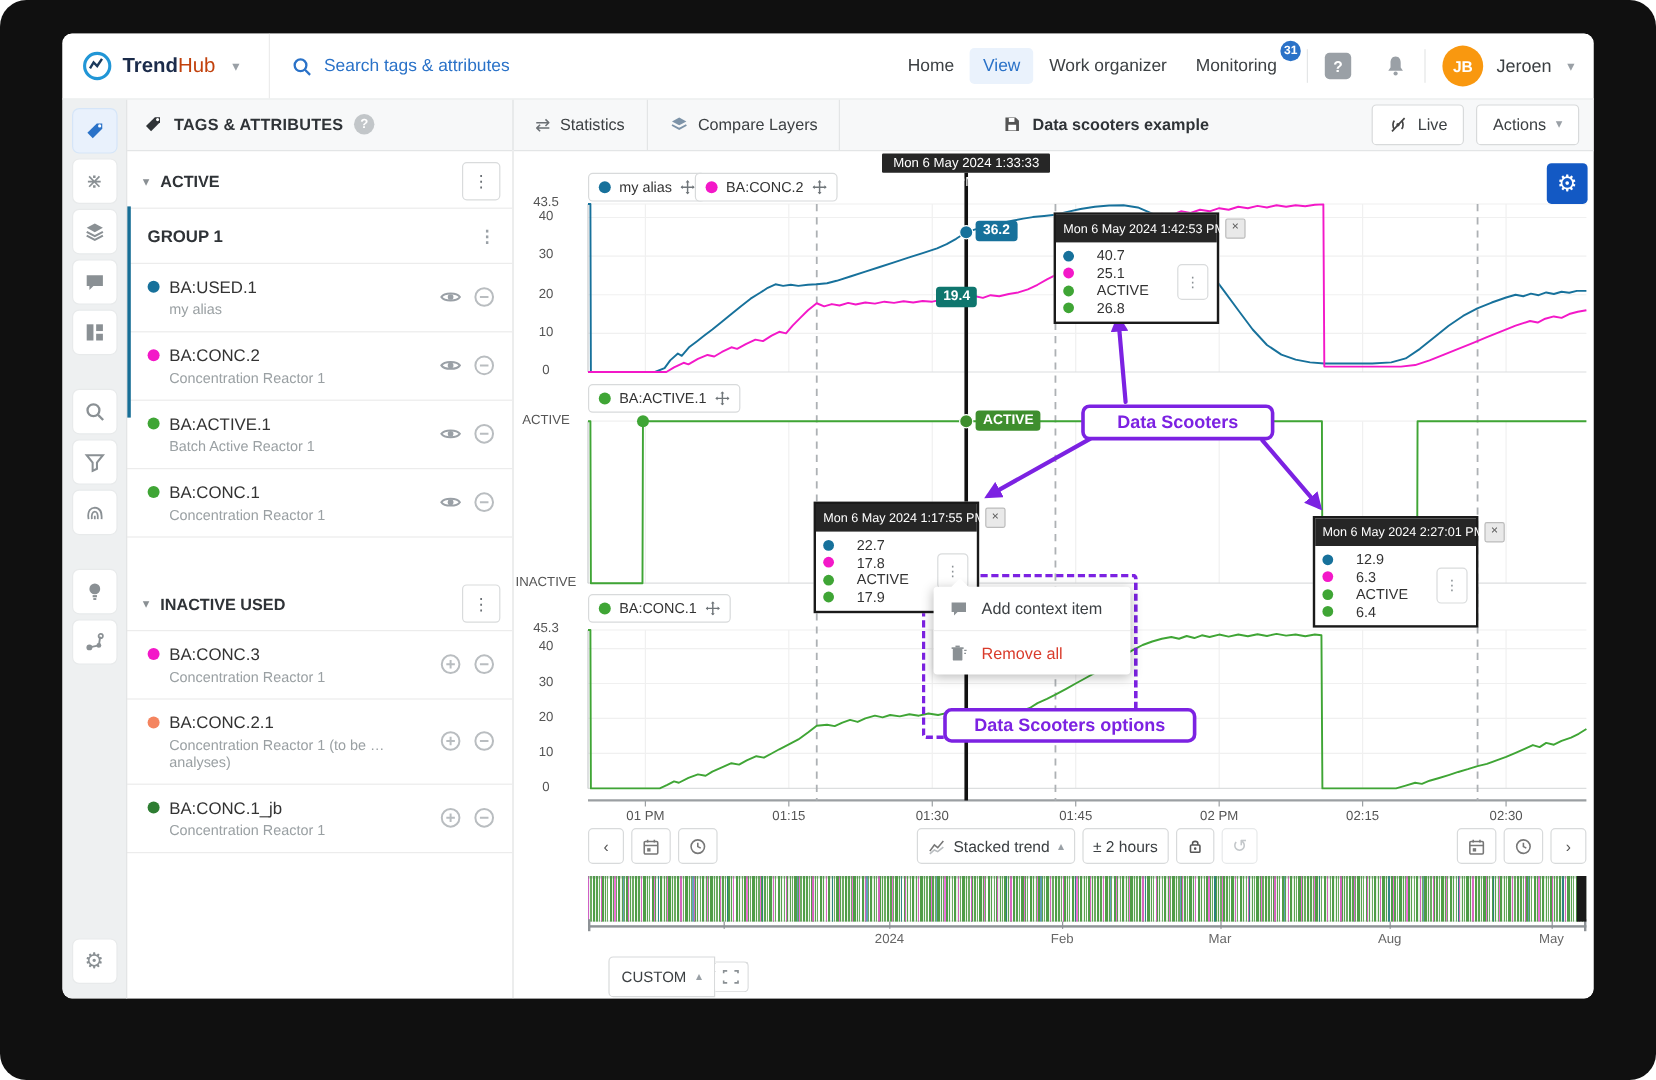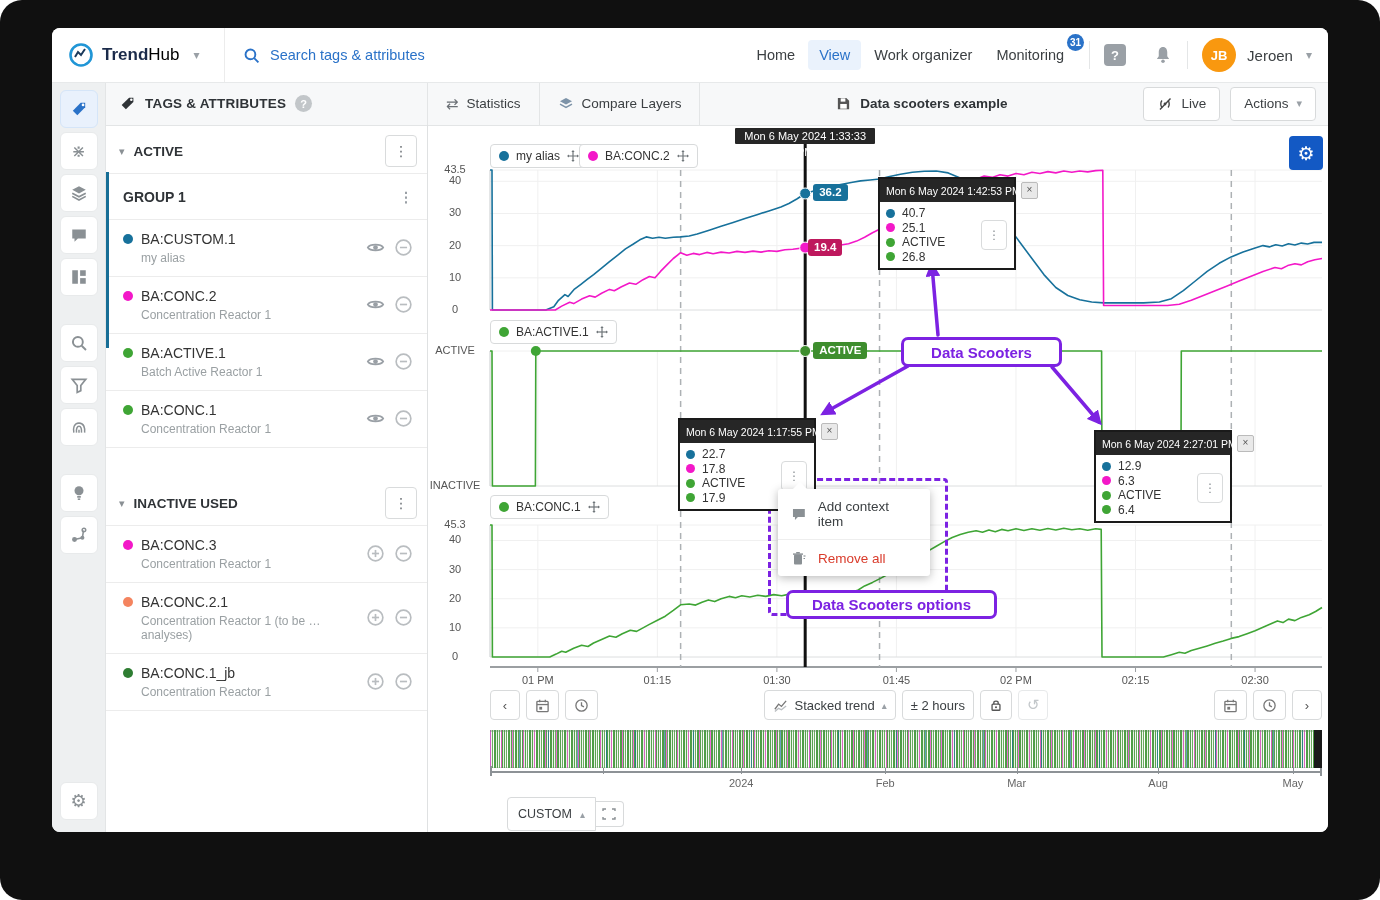--- a/index.html
+++ b/index.html
@@ -4,21 +4,21 @@
 <style>
   html,body{margin:0;padding:0}
   body{width:1380px;height:900px;background:#fff;font-family:"Liberation Sans",sans-serif;position:relative;overflow:hidden}
   .frame{position:absolute;inset:0;background:#101010;border-radius:22px}
   .window{position:absolute;left:52px;top:28px;width:1276px;height:804px;background:#fff;border-radius:8px;overflow:hidden}
 
   
   .navbar{position:absolute;left:0;top:0;right:0;height:54px;background:#fff;border-bottom:1px solid #e7e9ea;display:flex;align-items:center;z-index:20}
   .nv-left{display:flex;align-items:center;gap:8px;width:173px;padding-left:16px;height:100%;border-right:1px solid #ececec;box-sizing:border-box}
   .brand-bold{font-weight:bold;color:#1b2b4a;font-size:17px}
-  .brand-light{color:#000000;font-size:17px}
+  .brand-light{color:#c2410c;font-size:17px}
   .nv-caret{color:#9aa0a6;font-size:12px;margin-left:6px}
   .nv-search{display:flex;align-items:center;gap:10px;padding-left:18px;color:#2a72c8;font-size:14.5px;flex:1}
   .nv-links{display:flex;align-items:center;gap:2px;font-size:14.5px;color:#3c4043;padding-right:16px}
   .nv-link{padding:7px 11px;border-radius:4px;white-space:nowrap}
   .nv-link.active{color:#2a72c8;background:#eaf2fc}
   .mon-wrap{position:relative}
   .nv-badge{position:absolute;top:-6px;right:-9px;min-width:17px;height:17px;border-radius:9px;background:#2a72c8;color:#fff;font-size:10px;line-height:17px;text-align:center;font-weight:bold}
   .nv-divider{width:1px;height:28px;background:#e4e6e7;margin:0 12px}
   .help-box{width:22px;height:22px;background:#9aa0a6;border-radius:4px;color:#fff;font-weight:bold;font-size:13px;display:flex;align-items:center;justify-content:center}
   .avatar{width:34px;height:34px;border-radius:50%;background:#f9980f;color:#fff;font-weight:bold;font-size:13px;display:flex;align-items:center;justify-content:center;margin-right:9px}
@@ -66,26 +66,26 @@
   #plot{position:absolute;left:0;top:0;pointer-events:none}
   .chip{position:absolute;display:flex;align-items:center;gap:7px;height:22px;padding:0 8px;background:#fff;border:1px solid #d8dadb;border-radius:4px;font-size:12px;color:#333;z-index:4;white-space:nowrap}
   .ylab{position:absolute;width:58px;text-align:center;font-size:11px;color:#555}
   .xlab{position:absolute;width:60px;text-align:center;font-size:11px;color:#555}
   .cursor-label{position:absolute;width:140px;height:16px;background:#262626;color:#fff;font-size:11px;line-height:16px;text-align:center;z-index:5;border-radius:1px}
   .cbadge{position:absolute;color:#fff;font-size:11.5px;font-weight:bold;padding:2px 6px;border-radius:3px;z-index:5;line-height:13px;white-space:nowrap}
   .scooter{position:absolute;width:138px;border:2px solid #1a1a1a;background:#fff;z-index:8;box-sizing:border-box}
   .sc-head{background:#262626;color:#fff;font-size:10.5px;padding:3px 3px 3px 6px;display:flex;align-items:center;white-space:nowrap}
   .sc-x{width:15px;height:15px;background:#e9e9e9;border:1px solid #bbb;color:#555;font-size:10px;line-height:13px;text-align:center;border-radius:2px;margin-left:auto;flex:none}
   .sc-body{padding:4px 6px;position:relative}
-  .sc-row{display:flex;align-items:center;gap:7px;font-size:12px;color:#333;line-height:14.5px}
+  .sc-row{display:flex;align-items:center;gap:19px;font-size:12px;color:#333;line-height:14.5px}
   .sc-dot{width:9px;height:9px;border-radius:50%;flex:none}
   .sc-kebab{position:absolute;right:7px;top:50%;transform:translateY(-50%);width:24px;height:28px;border:1px solid #d9dbdc;border-radius:4px;background:#fff;color:#8a9094;display:flex;align-items:center;justify-content:center;font-size:12px}
   .anno{position:absolute;border:3px solid #7c22e2;background:#fff;border-radius:7px;color:#7c22e2;font-weight:bold;font-size:15px;display:flex;align-items:center;justify-content:center;z-index:9;box-sizing:border-box}
   .dashed-box{position:absolute;left:716px;top:450px;width:180px;height:138px;border:3px dashed #7c22e2;border-radius:4px;z-index:7;box-sizing:border-box}
-  .ctx-menu{position:absolute;left:726px;top:461px;width:152px;background:#fff;border-radius:3px;box-shadow:0 2px 10px rgba(0,0,0,.28);z-index:8}
+  .ctx-menu{position:absolute;left:726px;top:461px;width:164px;background:#fff;border-radius:3px;box-shadow:0 2px 10px rgba(0,0,0,.28);z-index:8}
   .ctx-caret{position:absolute;left:17px;top:-5px;width:10px;height:10px;background:#fff;transform:rotate(45deg)}
   .ctx-item{display:flex;align-items:center;gap:11px;padding:10px 13px;font-size:13.5px;color:#3c4043}
   .ctx-item + .ctx-item{border-top:1px solid #eee}
   .danger{color:#d93b2b}
   .gear-btn{position:absolute;left:1237px;top:108px;width:34px;height:34px;background:#1359c4;border-radius:4px;color:#fff;display:flex;align-items:center;justify-content:center;font-size:19px;z-index:6}
 
   
   .controls-row{position:absolute;left:438px;top:662px;width:832px;display:flex;justify-content:space-between;z-index:4}
   .cgroup{display:flex;gap:6px;align-items:center}
   .btn{height:30px;min-width:30px;padding:0 8px;background:#fff;border:1px solid #d8dadb;border-radius:4px;display:flex;align-items:center;justify-content:center;gap:7px;color:#555;font-size:13px;box-sizing:border-box}
@@ -250,21 +250,21 @@
 
     <div class="group-row">
       <span>GROUP 1</span>
       <span class="kebab-plain">⋮</span>
     </div>
 
     <div class="item">
       <div>
         <div class="item-name">
             <span class="dot" style="background: rgb(23, 113, 155);"></span>
-            <span>BA:CUSTOM.1</span>
+            <span>BA:USED.1</span>
           </div>
         <div class="item-desc">my alias</div>
       </div>
       <div class="item-icons">
         <span>
             <svg width="19" height="19" viewBox="0 0 16 16">
               <path d="M1.5 8 C3.5 4.8 12.5 4.8 14.5 8 C12.5 11.2 3.5 11.2 1.5 8 Z" fill="none" stroke="#9aa0a6" stroke-width="1.4"></path>
               <circle cx="8" cy="8" r="2" fill="#9aa0a6"></circle>
             </svg>
           </span>
@@ -823,21 +823,21 @@
       <div class="ylab" style="left: 374px; top: 622px;">0</div>
       <div class="xlab" style="left: 455.816px; top: 646px;">01 PM</div>
       <div class="xlab" style="left: 575.356px; top: 646px;">01:15</div>
       <div class="xlab" style="left: 694.897px; top: 646px;">01:30</div>
       <div class="xlab" style="left: 814.437px; top: 646px;">01:45</div>
       <div class="xlab" style="left: 933.977px; top: 646px;">02 PM</div>
       <div class="xlab" style="left: 1053.52px; top: 646px;">02:15</div>
       <div class="xlab" style="left: 1173.06px; top: 646px;">02:30</div>
       <div class="cursor-label" style="left: 683.188px; top: 100px;">Mon 6 May 2024 1:33:33 PM</div>
       <div class="cbadge" style="left: 761.188px; top: 156.494px; background: rgb(23, 113, 155);">36.2</div>
-      <div class="cbadge" style="left: 756px; top: 210.563px; background: #be185d;">19.4</div>
+      <div class="cbadge" style="left: 728px; top: 210.563px; background: #0f766e;">19.4</div>
       <div class="cbadge" style="left: 761.188px; top: 314px; background: rgb(62, 142, 46);">ACTIVE</div>
       <div class="tl-tick" style="left: 551.152px; top: 740px;"></div>
       <div class="tl-lab" style="left: 526.152px; top: 749px; margin-top: 24px;">Dec</div>
       <div class="tl-tick" style="left: 689.264px; top: 740px;"></div>
       <div class="tl-lab" style="left: 664.264px; top: 749px;">2024</div>
       <div class="tl-tick" style="left: 833.2px; top: 740px;"></div>
       <div class="tl-lab" style="left: 808.2px; top: 749px;">Feb</div>
       <div class="tl-tick" style="left: 964.656px; top: 740px;"></div>
       <div class="tl-lab" style="left: 939.656px; top: 749px;">Mar</div>
       <div class="tl-tick" style="left: 1106.1px; top: 740px;"></div>

